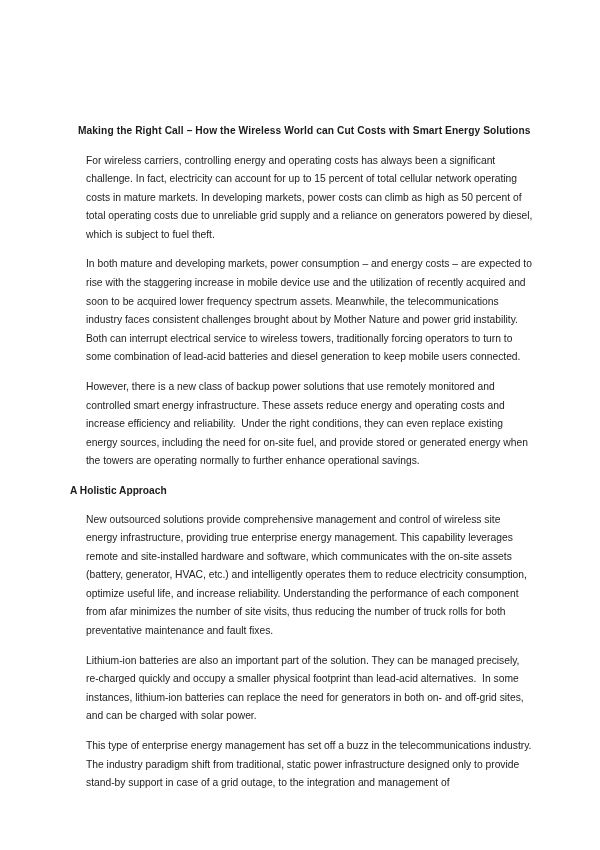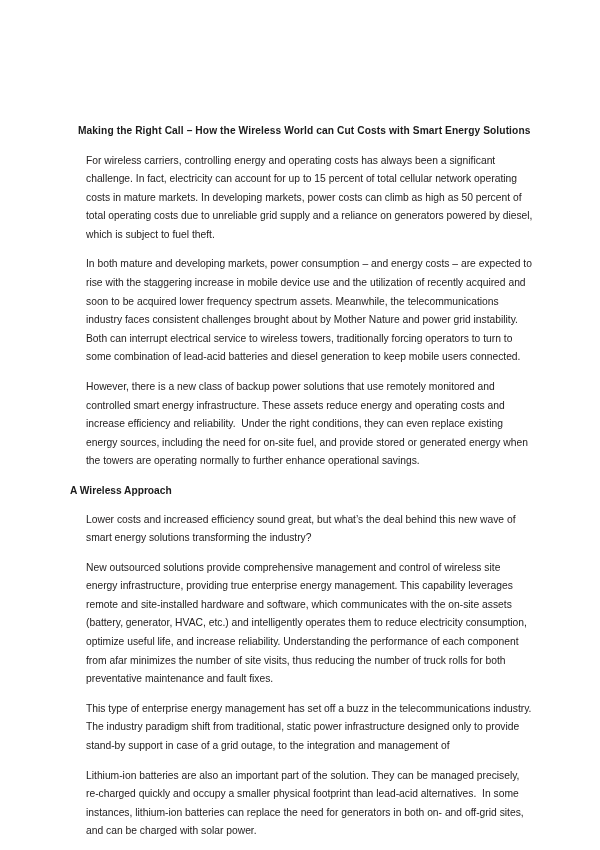--- a/index.html
+++ b/index.html
@@ -61,23 +61,22 @@
 <div class="page">
   <div class="content">
     <h1 class="doc-title">Making the Right Call – How the Wireless World can Cut Costs with Smart Energy Solutions</h1>
 
     <p class="body-text">For wireless carriers, controlling energy and operating costs has always been a significant challenge. In fact, electricity can account for up to 15 percent of total cellular network operating costs in mature markets. In developing markets, power costs can climb as high as 50 percent of total operating costs due to unreliable grid supply and a reliance on generators powered by diesel, which is subject to fuel theft.</p>
 
     <p class="body-text">In both mature and developing markets, power consumption – and energy costs – are expected to rise with the staggering increase in mobile device use and the utilization of recently acquired and soon to be acquired lower frequency spectrum assets. Meanwhile, the telecommunications industry faces consistent challenges brought about by Mother Nature and power grid instability. Both can interrupt electrical service to wireless towers, traditionally forcing operators to turn to some combination of lead-acid batteries and diesel generation to keep mobile users connected.</p>
 
     <p class="body-text">However, there is a new class of backup power solutions that use remotely monitored and controlled smart energy infrastructure. These assets reduce energy and operating costs and increase efficiency and reliability.  Under the right conditions, they can even replace existing energy sources, including the need for on-site fuel, and provide stored or generated energy when the towers are operating normally to further enhance operational savings.</p>
 
-    <h2 class="section-heading">A Wireless Approach</h2>
+    <h2 class="section-heading">A Holistic Approach</h2>
 
-    <p class="body-text">Lower costs and increased efficiency sound great, but what’s the deal behind this new wave of smart energy solutions transforming the industry?</p>
 
     <p class="body-text">New outsourced solutions provide comprehensive management and control of wireless site energy infrastructure, providing true enterprise energy management. This capability leverages remote and site-installed hardware and software, which communicates with the on-site assets (battery, generator, HVAC, etc.) and intelligently operates them to reduce electricity consumption, optimize useful life, and increase reliability. Understanding the performance of each component from afar minimizes the number of site visits, thus reducing the number of truck rolls for both preventative maintenance and fault fixes.</p>
 
+    <p class="body-text">Lithium-ion batteries are also an important part of the solution. They can be managed precisely, re-charged quickly and occupy a smaller physical footprint than lead-acid alternatives.  In some instances, lithium-ion batteries can replace the need for generators in both on- and off-grid sites, and can be charged with solar power.</p>
+
     <p class="body-text">This type of enterprise energy management has set off a buzz in the telecommunications industry. The industry paradigm shift from traditional, static power infrastructure designed only to provide stand-by support in case of a grid outage, to the integration and management of</p>
-
-    <p class="body-text">Lithium-ion batteries are also an important part of the solution. They can be managed precisely, re-charged quickly and occupy a smaller physical footprint than lead-acid alternatives.  In some instances, lithium-ion batteries can replace the need for generators in both on- and off-grid sites, and can be charged with solar power.</p>
   </div>
 </div>
 
 </body></html>

